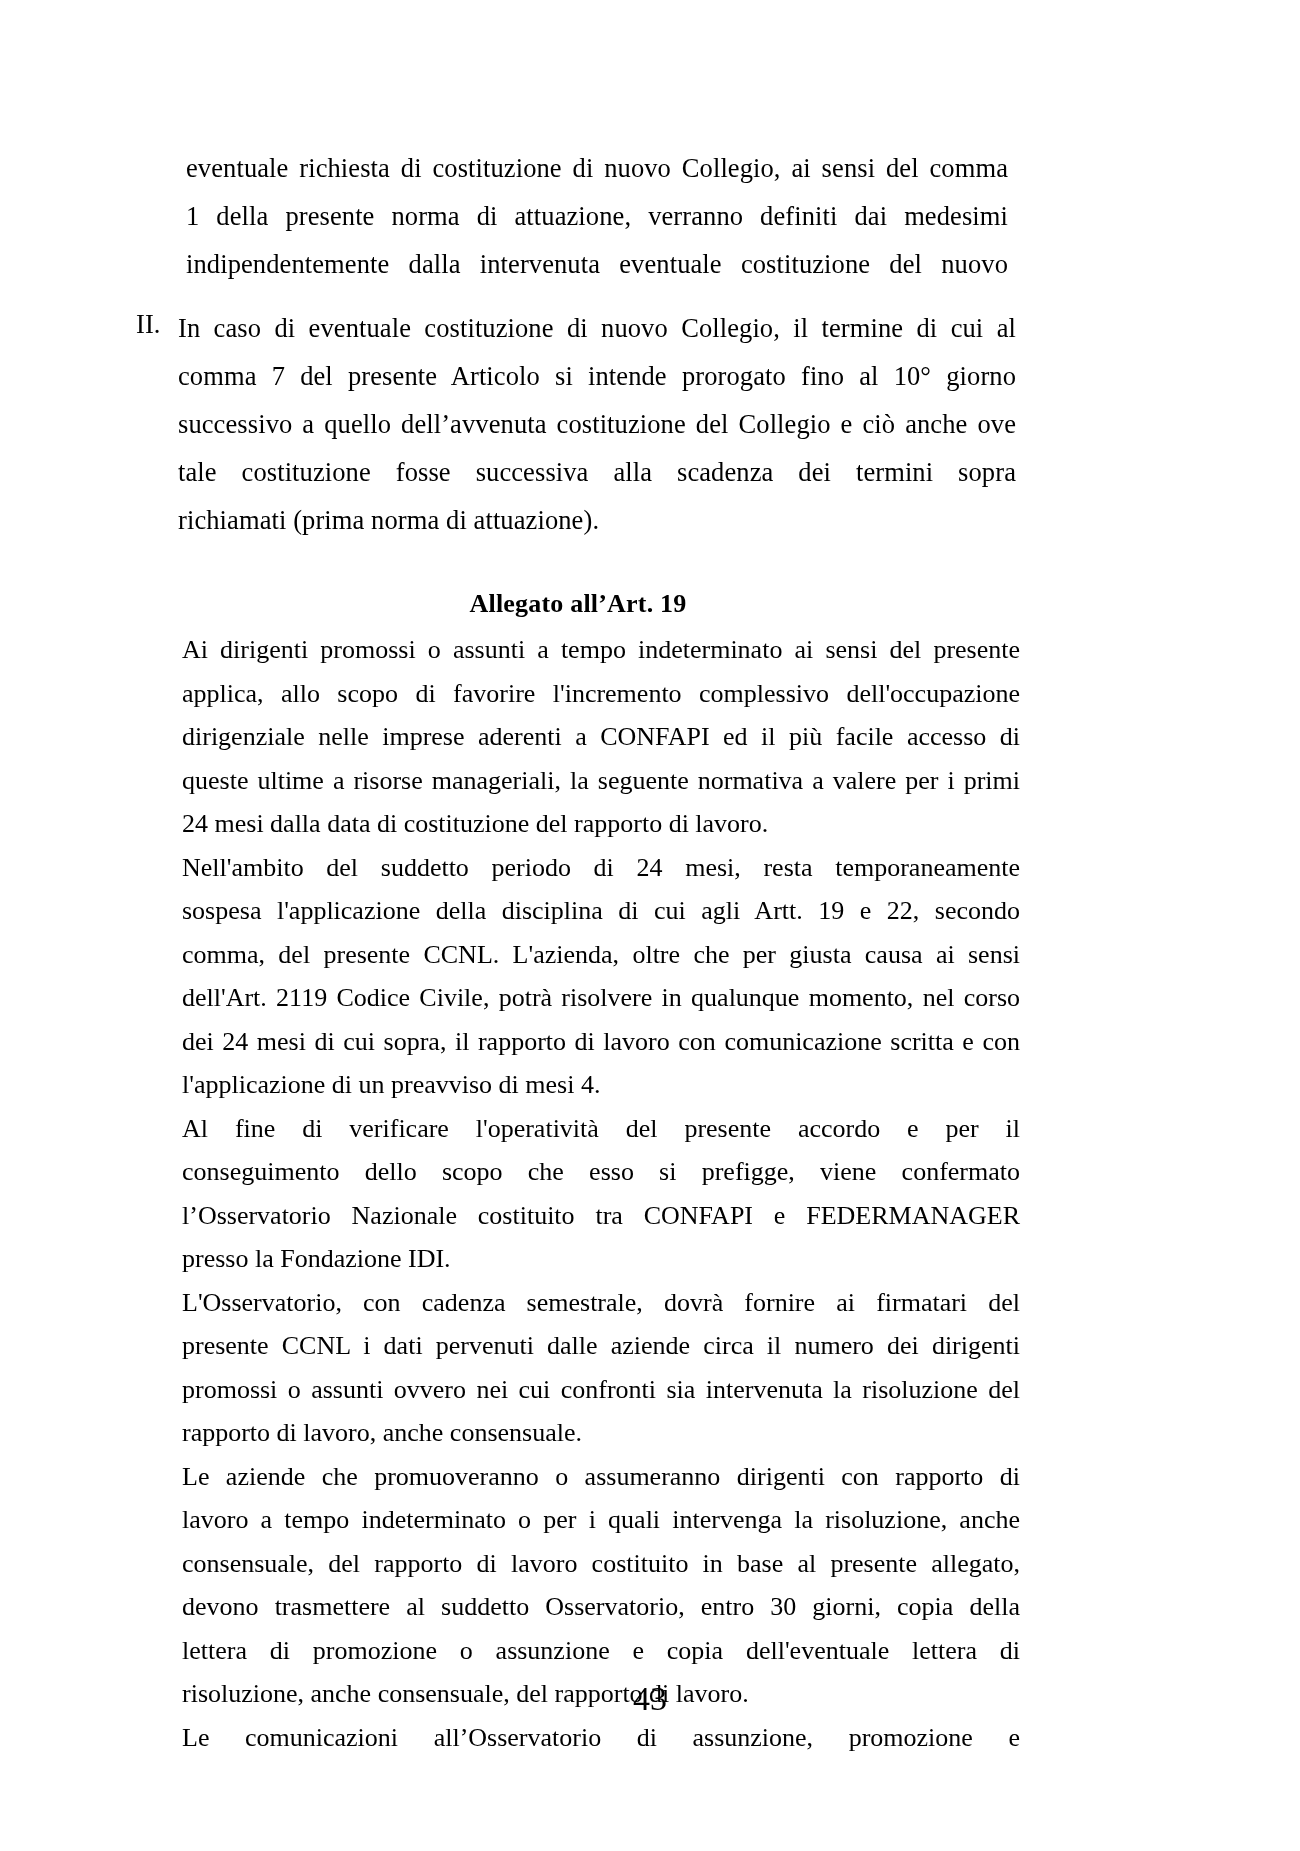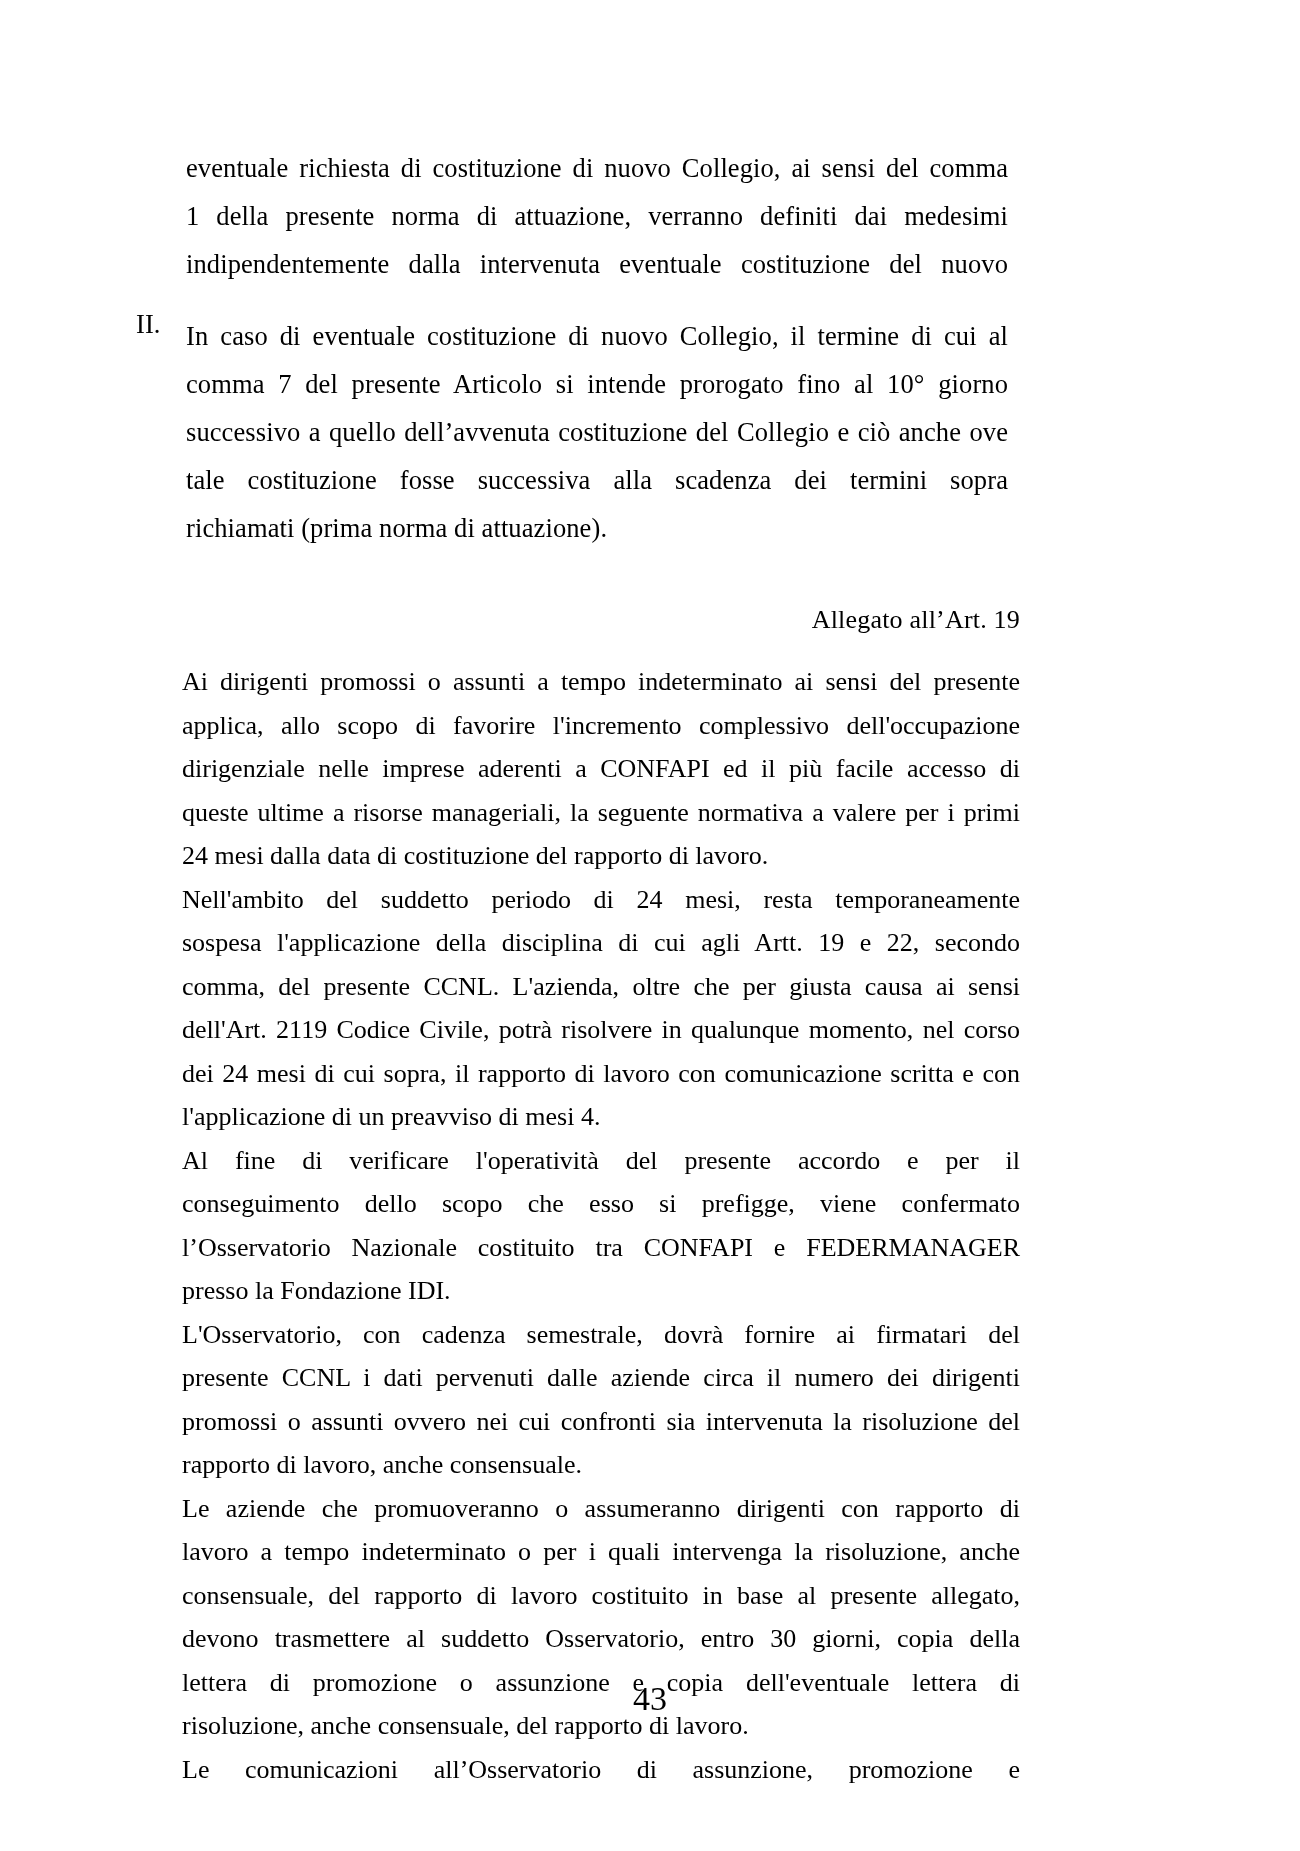--- a/index.html
+++ b/index.html
@@ -53,36 +53,36 @@
     flex: 0 0 38px;
     text-align: left;
     font-size: 26.5px;
     line-height: 48px;
   }
   .li-body {
     flex: 1 1 auto;
     text-align: justify;
     font-size: 26.5px;
     line-height: 48px;
-    margin: 12px;
+    margin: 4px;
   }
 
   
   .heading {
-    font-weight: normal;
+    font-weight: bold;
     font-size: 26px;
     line-height: 40px;
     margin: 36px 0 0 0;
-    text-align: right;
+    text-align: center;
     letter-spacing: 0.2px;
   }
 
   
   .block-b {
-    margin-top: 20px;
+    margin-top: 4px;
     font-size: 26px;
     line-height: 43.5px;
     text-align: justify;
     text-justify: inter-word;
   }
   .block-b p {
     margin: 0;
     text-indent: 46px;
     text-align: justify;
   }

